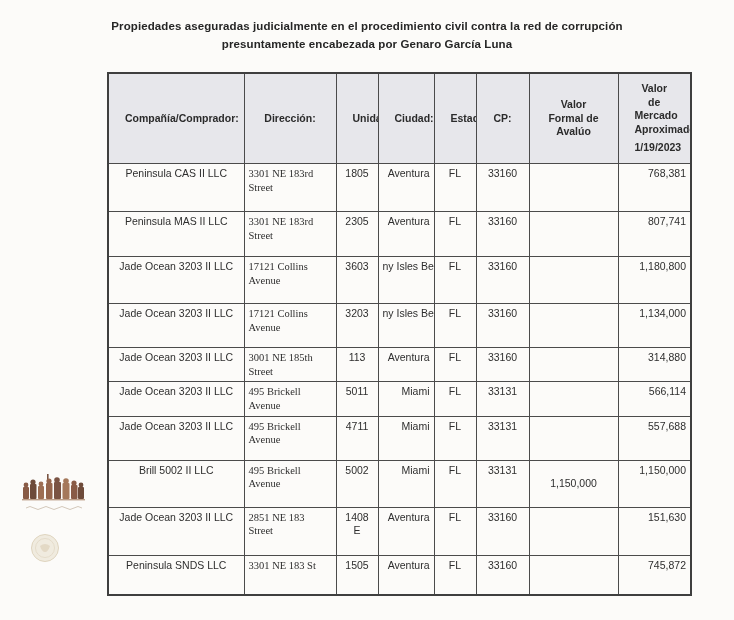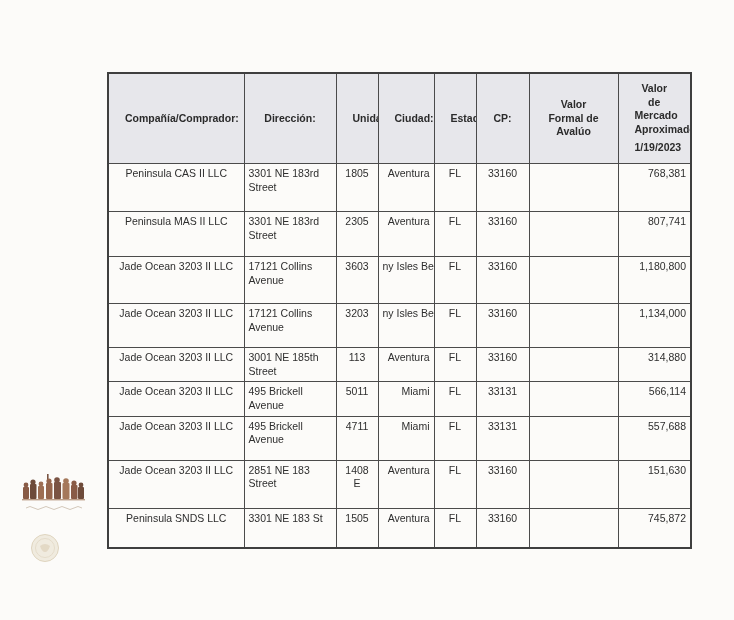--- a/index.html
+++ b/index.html
@@ -36,34 +36,38 @@
     font-weight:bold;
     text-align:center;
     vertical-align:middle;
     height:85px;
     font-size:10.5px;
     color:#2b2b2b;
     padding:2px 16px;
   }
   .hdr-date{margin-top:5px;}
   .c-company{text-align:center;margin-top:44px;}
-  .c-address{text-align:left;}
+  .c-address{text-align:left;font-family:Liberation Serif, serif;}
   .c-unit{text-align:center;}
   .c-city{text-align:right;font-size:10px;padding-left:1px;padding-right:1px;white-space:nowrap;}
   .c-state{text-align:center;}
   .c-zip{text-align:center;}
   .c-formal{text-align:center;}
   .c-market{text-align:right;}
   .watermark{position:absolute;left:16px;top:468px;width:84px;height:110px;}
 </style>
 </head>
 <body>
 
 <div class="page">
 
+  <div class="title">
+    <div>Propiedades aseguradas judicialmente en el procedimiento civil contra la red de corrupción</div>
+    <div>presuntamente encabezada por Genaro García Luna</div>
+  </div>
 
   <table class="props">
     <colgroup>
       <col style="width:136px">
         <col style="width:92px">
         <col style="width:42px">
         <col style="width:56px">
       <col style="width:42px">
         <col style="width:53px">
         <col style="width:89px">
@@ -148,20 +152,30 @@
       <tr style="height:44px">
         <td class="c-company">Jade Ocean 3203 II LLC</td>
         <td class="c-address">495 Brickell Avenue</td>
         <td class="c-unit">4711</td>
         <td class="c-city">Miami</td>
         <td class="c-state">FL</td>
         <td class="c-zip">33131</td>
         <td class="c-formal"></td>
         <td class="c-market">557,688</td>
       </tr>
+      <tr style="height:47px">
+        <td class="c-company">Brill 5002 II LLC</td>
+        <td class="c-address">495 Brickell Avenue</td>
+        <td class="c-unit">5002</td>
+        <td class="c-city">Miami</td>
+        <td class="c-state">FL</td>
+        <td class="c-zip">33131</td>
+        <td class="c-formal" style="vertical-align:middle">1,150,000</td>
+        <td class="c-market">1,150,000</td>
+      </tr>
       <tr style="height:48px">
         <td class="c-company">Jade Ocean 3203 II LLC</td>
         <td class="c-address">2851 NE 183 Street</td>
         <td class="c-unit">1408 E</td>
         <td class="c-city">Aventura</td>
         <td class="c-state">FL</td>
         <td class="c-zip">33160</td>
         <td class="c-formal"></td>
         <td class="c-market">151,630</td>
       </tr>

